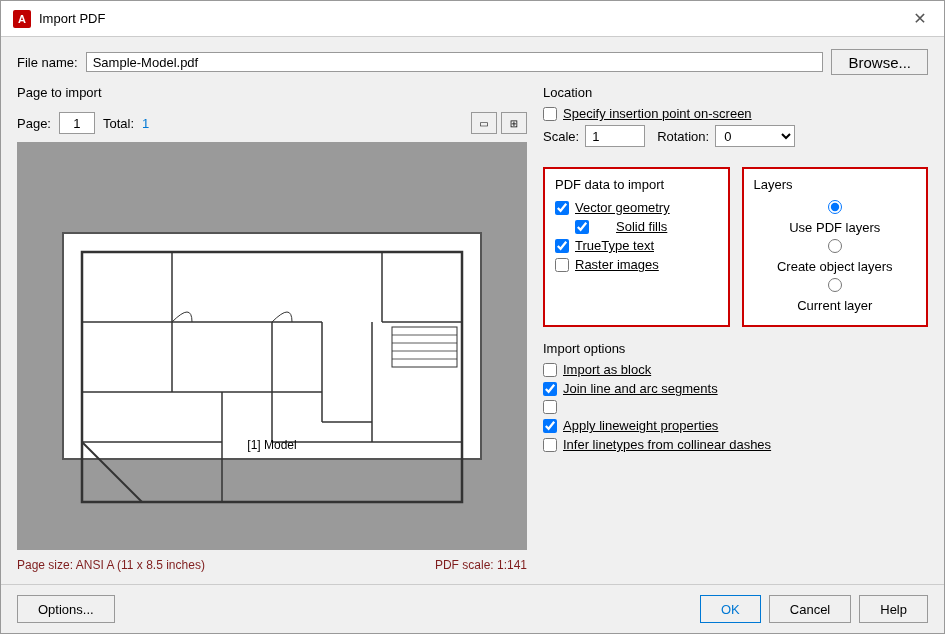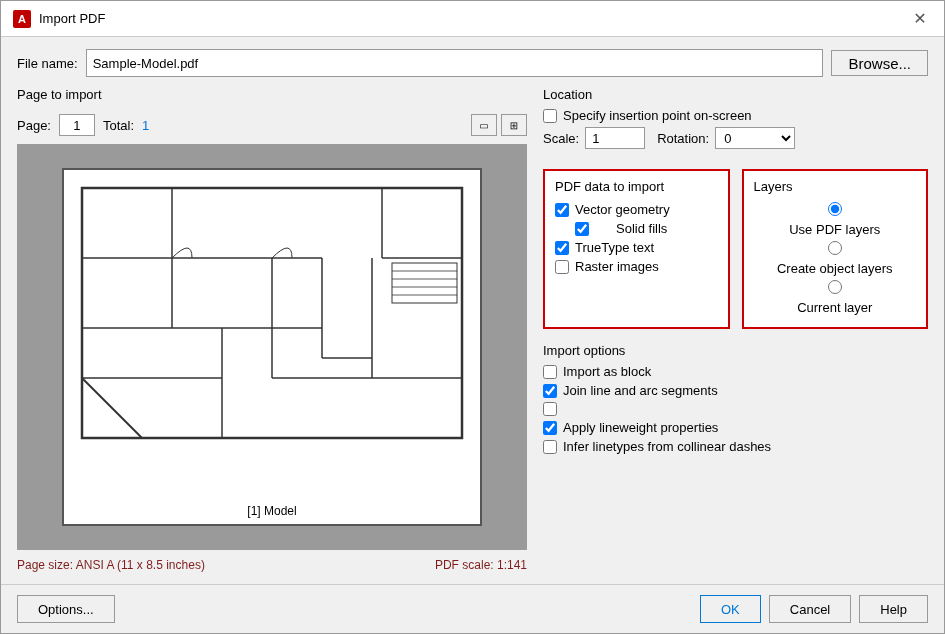--- a/index.html
+++ b/index.html
@@ -76,21 +76,21 @@
       display: flex;
       align-items: center;
       gap: 8px;
     }
     .file-label {
       white-space: nowrap;
       color: #000;
     }
     .file-input {
       flex: 1;
-      height: 28px;
+      height: 20px;
       border: 1px solid #999;
       background: white;
       padding: 2px 6px;
       font-size: 13px;
     }
     .browse-btn {
       height: 26px;
       padding: 0 16px;
       border: 1px solid #999;
       background: #f0f0f0;
@@ -153,21 +153,21 @@
       flex: 1;
       background: #9a9a9a;
       display: flex;
       align-items: center;
       justify-content: center;
       position: relative;
       min-height: 320px;
     }
     .preview-inner {
       width: 420px;
-      height: 358px;
+      height: 228px;
       background: white;
       border: 2px solid #555;
       position: relative;
       display: flex;
       align-items: flex-end;
       justify-content: center;
       padding-bottom: 18px;
     }
     .floor-plan-svg {
       position: absolute;
@@ -195,20 +195,21 @@
     .location-title {
       font-size: 13px;
       color: #000;
       margin-bottom: 6px;
     }
     .checkbox-row {
       display: flex;
       align-items: center;
       gap: 6px;
       margin-bottom: 4px;
+      text-decoration: underline;
     }
     .checkbox-row input[type="checkbox"] {
       width: 14px;
       height: 14px;
       cursor: pointer;
     }
     .scale-rotation-row {
       display: flex;
       align-items: center;
       gap: 12px;

